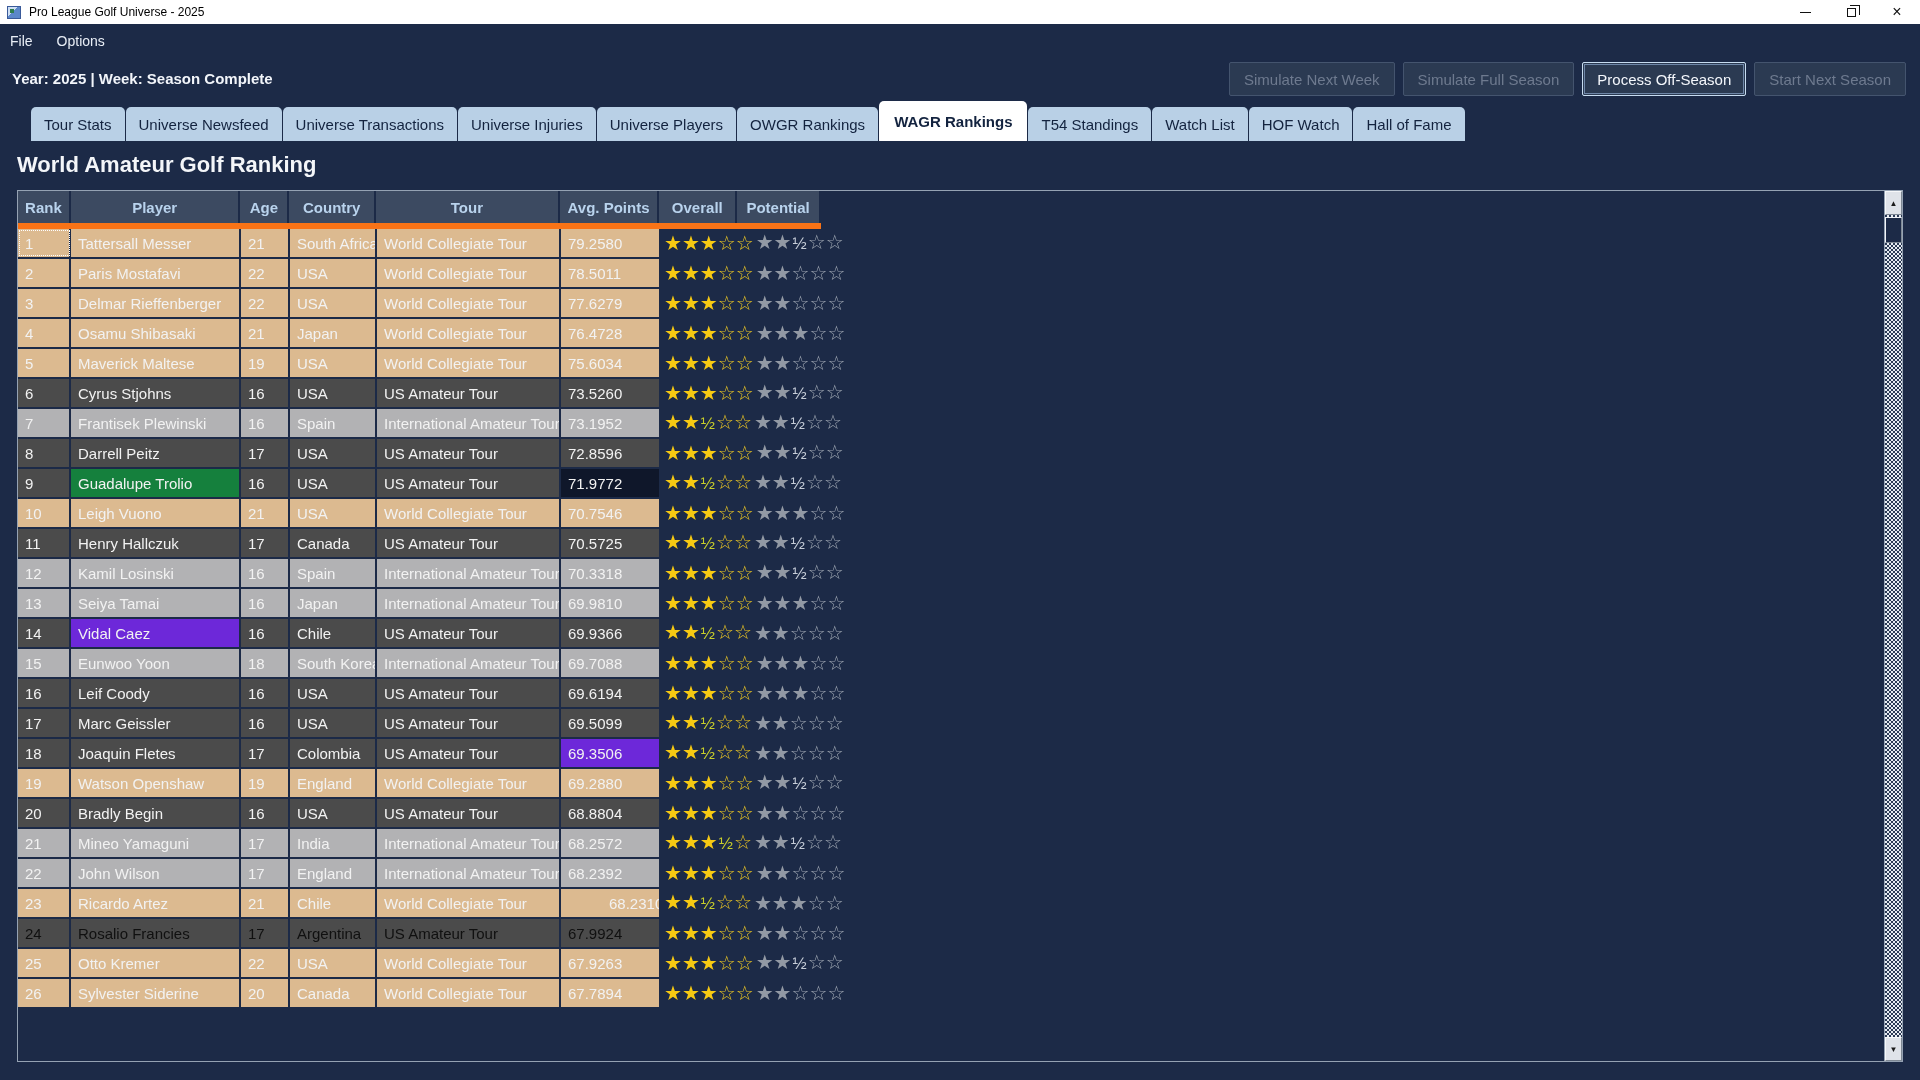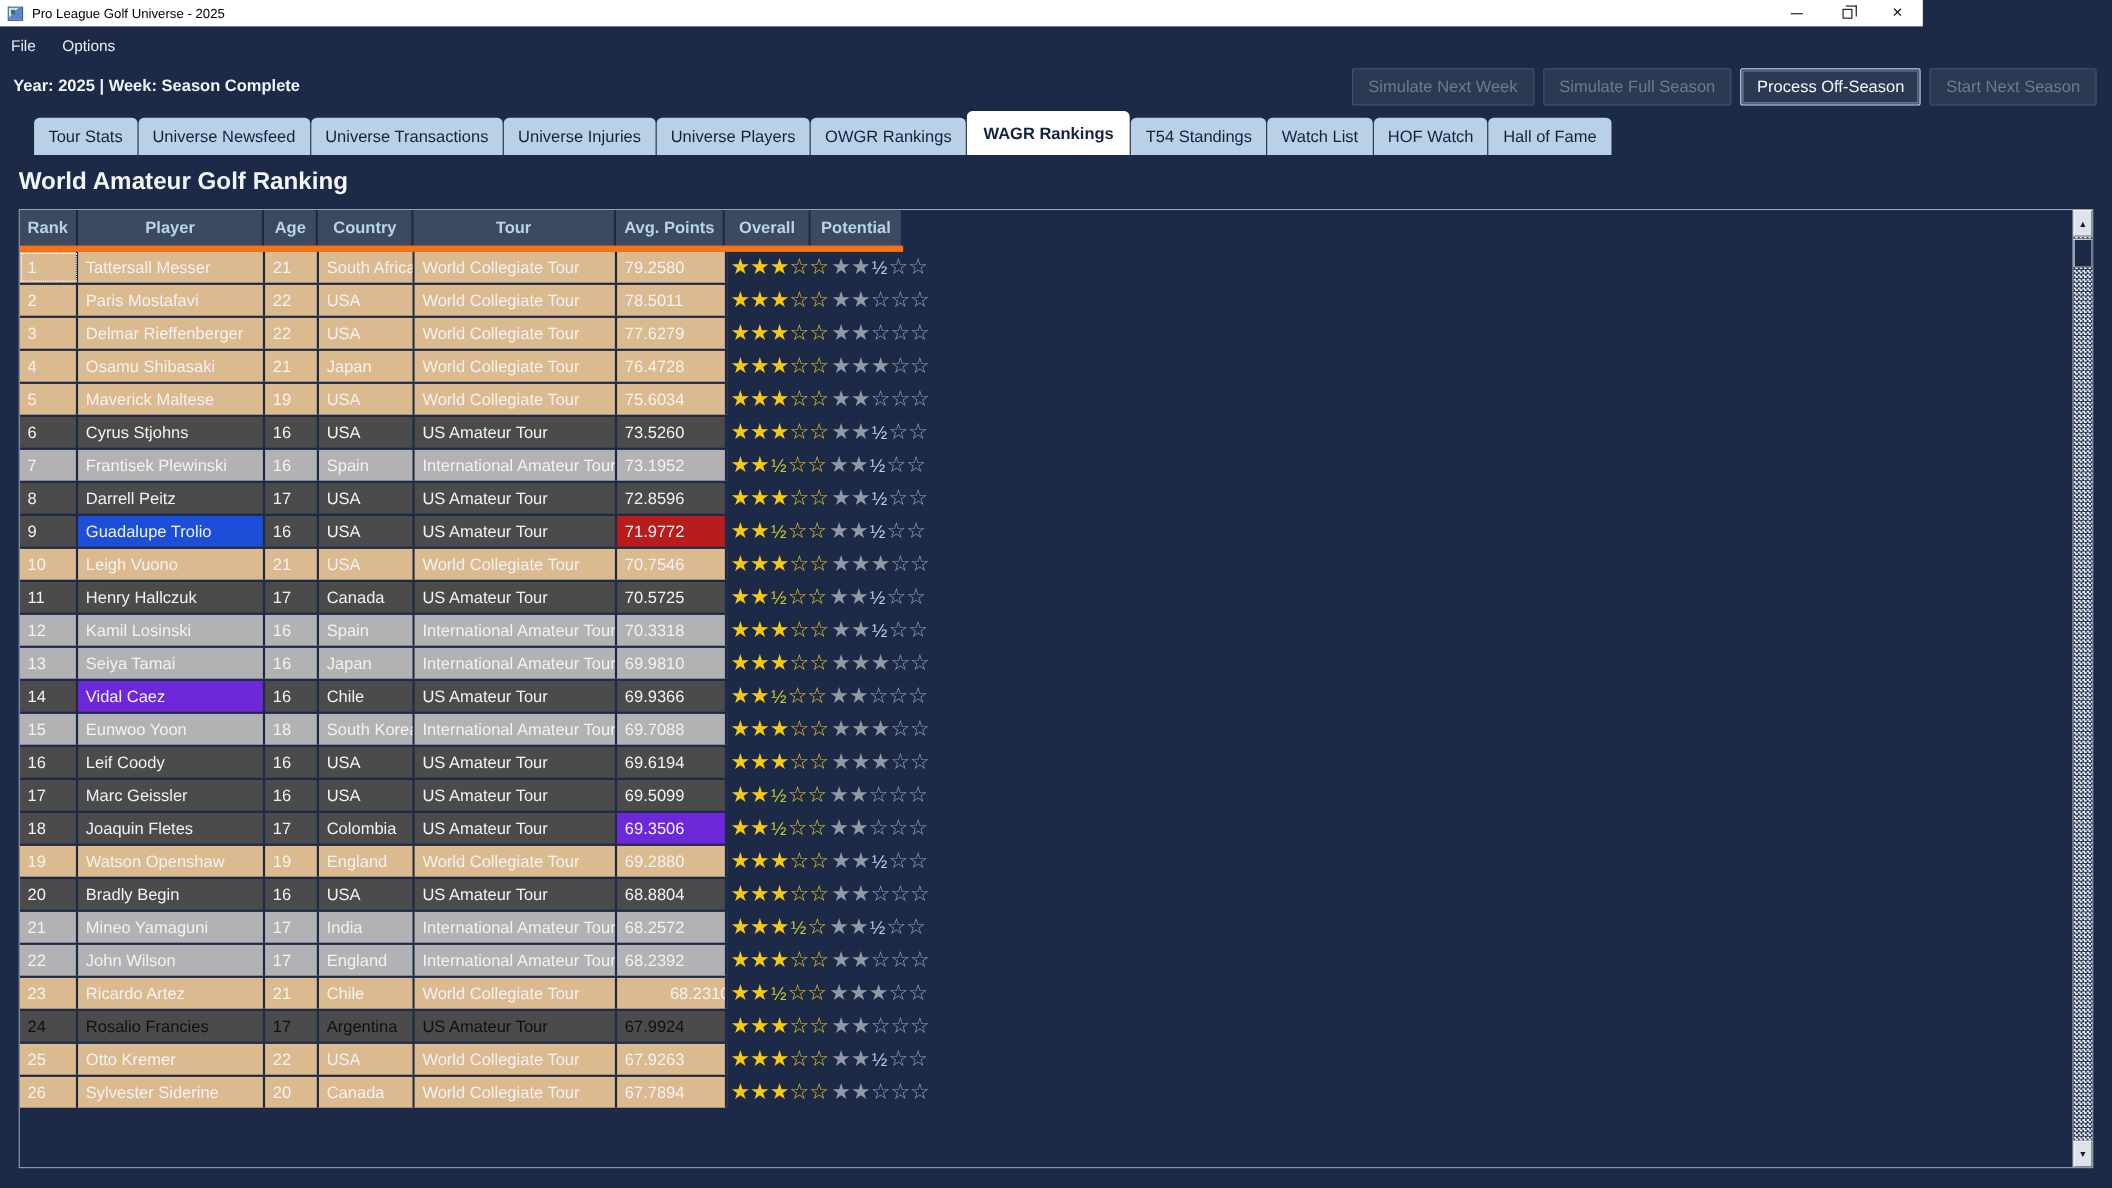--- a/index.html
+++ b/index.html
@@ -1,20 +1,20 @@
 <!DOCTYPE html>
 <html><head>
 <meta charset="utf-8">
 <style>
   * { margin:0; padding:0; box-sizing:border-box; }
   html,body { width:1920px; height:1080px; overflow:hidden;
     font-family:"Liberation Sans", sans-serif; background:#1c2a47; }
 
   
-  .titlebar { position:absolute; left:0; top:0; width:1748px; height:24px;
+  .titlebar { position:absolute; left:0; top:0; width:1920px; height:24px;
     background:#ffffff; display:flex; align-items:center; }
   .app-icon { width:14px; height:13px; margin:0 8px 0 7px; border:1px solid #3a5a9a;
     background:linear-gradient(135deg,#cfe0f4 0 40%,#5b87c9 40% 100%); position:relative; }
   .app-icon::after { content:""; position:absolute; left:2px; top:2px; width:4px; height:4px;
     background:#2e7d4f; }
   .title-text { font-size:12px; color:#000; }
   .win-controls { margin-left:auto; display:flex; align-items:center; height:100%; }
   .win-btn { width:46px; height:100%; display:flex; align-items:center; justify-content:center;
     color:#111; }
   .min-glyph { width:11px; height:1px; background:#111; display:block; }
@@ -238,25 +238,25 @@
           <div class="cell c-country" style="background: rgb(75, 75, 75);">USA</div>
           <div class="cell c-tour" style="background: rgb(75, 75, 75);">US Amateur Tour</div>
           <div class="cell c-points" style="background: rgb(75, 75, 75);">72.8596</div>
           <div class="stars">
             <span class="grp-o"><span class="st-yf">★★★</span><span class="st-ye">☆☆</span></span>
             <span class="grp-p"><span class="st-gf">★★</span><span class="st-gh">½</span><span class="st-ge">☆☆</span></span>
           </div>
         </div>
         <div class="row">
           <div class="cell c-rank" style="background: rgb(75, 75, 75);">9</div>
-          <div class="cell c-player" style="background: #1d4ed8;">Guadalupe Trolio</div>
-          <div class="cell c-age" style="background: rgb(75, 75, 75);">16</div>
-          <div class="cell c-country" style="background: rgb(75, 75, 75);">USA</div>
-          <div class="cell c-tour" style="background: rgb(75, 75, 75);">US Amateur Tour</div>
-          <div class="cell c-points" style="background: #b91c1c;">71.9772</div>
+          <div class="cell c-player" style="background: #15803d;">Guadalupe Trolio</div>
+          <div class="cell c-age" style="background: rgb(75, 75, 75);">16</div>
+          <div class="cell c-country" style="background: rgb(75, 75, 75);">USA</div>
+          <div class="cell c-tour" style="background: rgb(75, 75, 75);">US Amateur Tour</div>
+          <div class="cell c-points" style="background: #0f172a;">71.9772</div>
           <div class="stars">
             <span class="grp-o"><span class="st-yf">★★</span><span class="st-yh">½</span><span class="st-ye">☆☆</span></span>
             <span class="grp-p"><span class="st-gf">★★</span><span class="st-gh">½</span><span class="st-ge">☆☆</span></span>
           </div>
         </div>
         <div class="row">
           <div class="cell c-rank" style="background: rgb(220, 186, 144);">10</div>
           <div class="cell c-player" style="background: rgb(220, 186, 144);">Leigh Vuono</div>
           <div class="cell c-age" style="background: rgb(220, 186, 144);">21</div>
           <div class="cell c-country" style="background: rgb(220, 186, 144);">USA</div>

